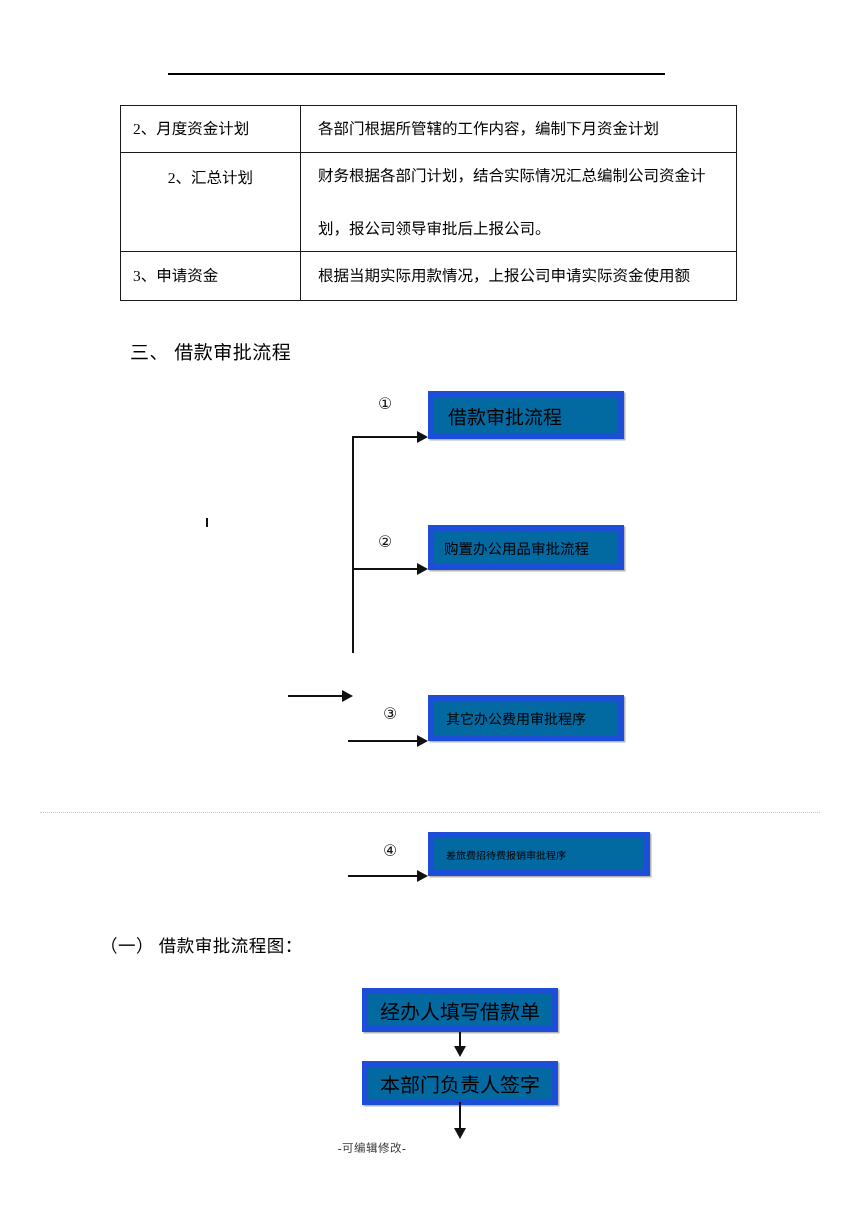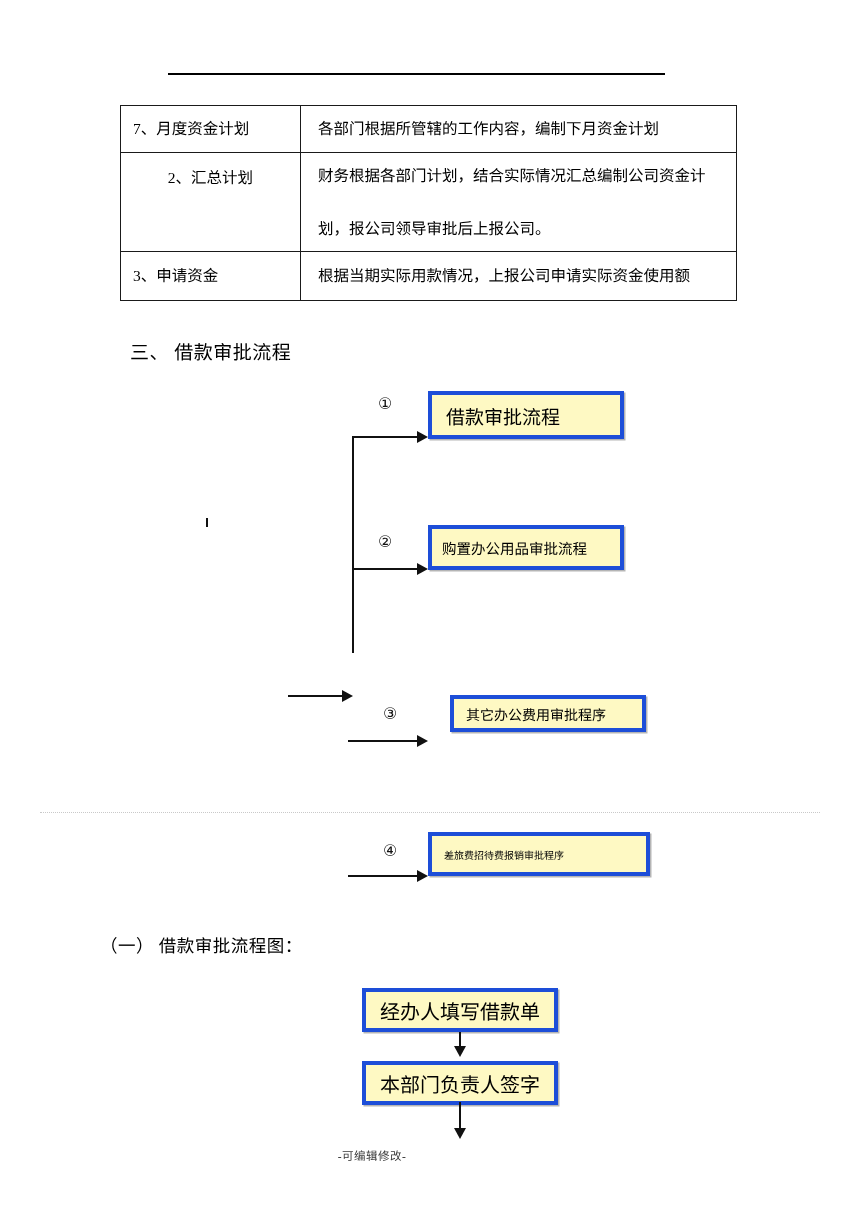--- a/index.html
+++ b/index.html
@@ -63,39 +63,39 @@
     line-height: 1;
     letter-spacing: 0.5px;
     white-space: nowrap;
   }
   #heading-section3 { left: 130px; top: 343px; }
   #heading-sub1 { left: 100px; top: 938px; font-size: 17.5px; }
 
   
   .flowbox {
     position: absolute;
-    border: 4px solid #1d4ed8;
-    background: #fef9c3;
+    border: 6px solid #1d4ed8;
+    background: #0369a1;
     box-sizing: border-box;
     display: flex;
     align-items: center;
     box-shadow: 1.5px 1.5px 0 0 rgba(120,120,120,0.55);
   }
   .flowbox span {
     display: block;
     width: 100%;
     white-space: nowrap;
   }
   .flowbox.center span { text-align: center; }
 
   #box-loan        { left: 428px; top: 391px;  width: 196px; height: 48px;  font-size: 19px; }
   #box-loan span   { padding-left: 14px; }
   #box-office      { left: 428px; top: 525px;  width: 196px; height: 45px;  font-size: 14.5px; }
   #box-office span { padding-left: 10px; }
-  #box-otherfee    { left: 428px; top: 695px;  width: 196px; height: 37px;  font-size: 14px; margin-left: 22px; }
+  #box-otherfee    { left: 428px; top: 695px;  width: 196px; height: 46px;  font-size: 14px; }
   #box-otherfee span { padding-left: 12px; }
   #box-travel      { left: 428px; top: 832px;  width: 222px; height: 44px;  font-size: 10px; }
   #box-travel span { padding-left: 12px; }
   #box-handler     { left: 90px;  top: 623px;  width: 196px; height: 55px;  font-size: 19px; }
   #box-handler span{ padding-left: 14px; }
 
   #box-fill-form   { left: 362px; top: 988px;  width: 196px; height: 44px;  font-size: 20px; }
   #box-dept-sign   { left: 362px; top: 1061px; width: 196px; height: 44px;  font-size: 20px; }
 
   
@@ -179,34 +179,33 @@
   }
   #footer-note {
     position: absolute;
     left: 0;
     top: 1139px;
     width: 744px;
     text-align: center;
     font-size: 11.5px;
     color: #3a3a3a;
     letter-spacing: 0.5px;
-    margin-top: 8px;
   }
 </style>
 </head>
 <body>
 
 <div id="page">
 
   <div class="top-rule"></div>
 
   <table class="doc-table">
     <tbody>
       <tr class="r1">
-        <td class="col-label">7、月度资金计划</td>
+        <td class="col-label">2、月度资金计划</td>
         <td class="col-desc">
           <p>各部门根据所管辖的工作内容，编制下月资金计划</p>
         </td>
       </tr>
       <tr class="r2">
         <td class="col-label">2、汇总计划</td>
         <td class="col-desc">
           <p>财务根据各部门计划，结合实际情况汇总编制公司资金计</p>
           <p>划，报公司领导审批后上报公司。</p>
         </td>

